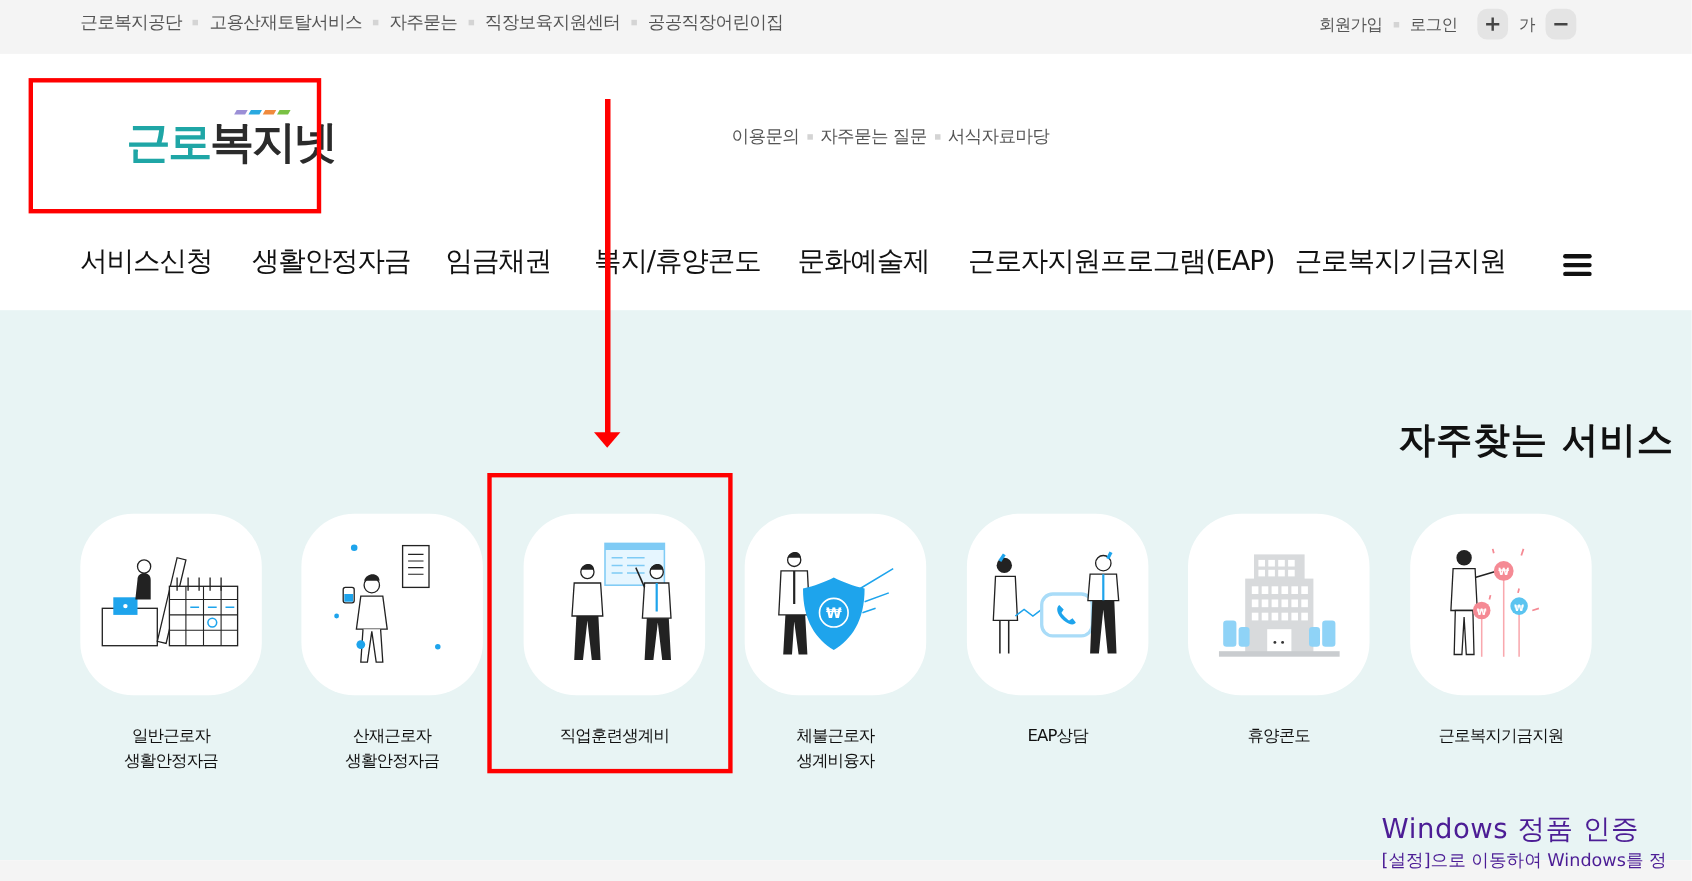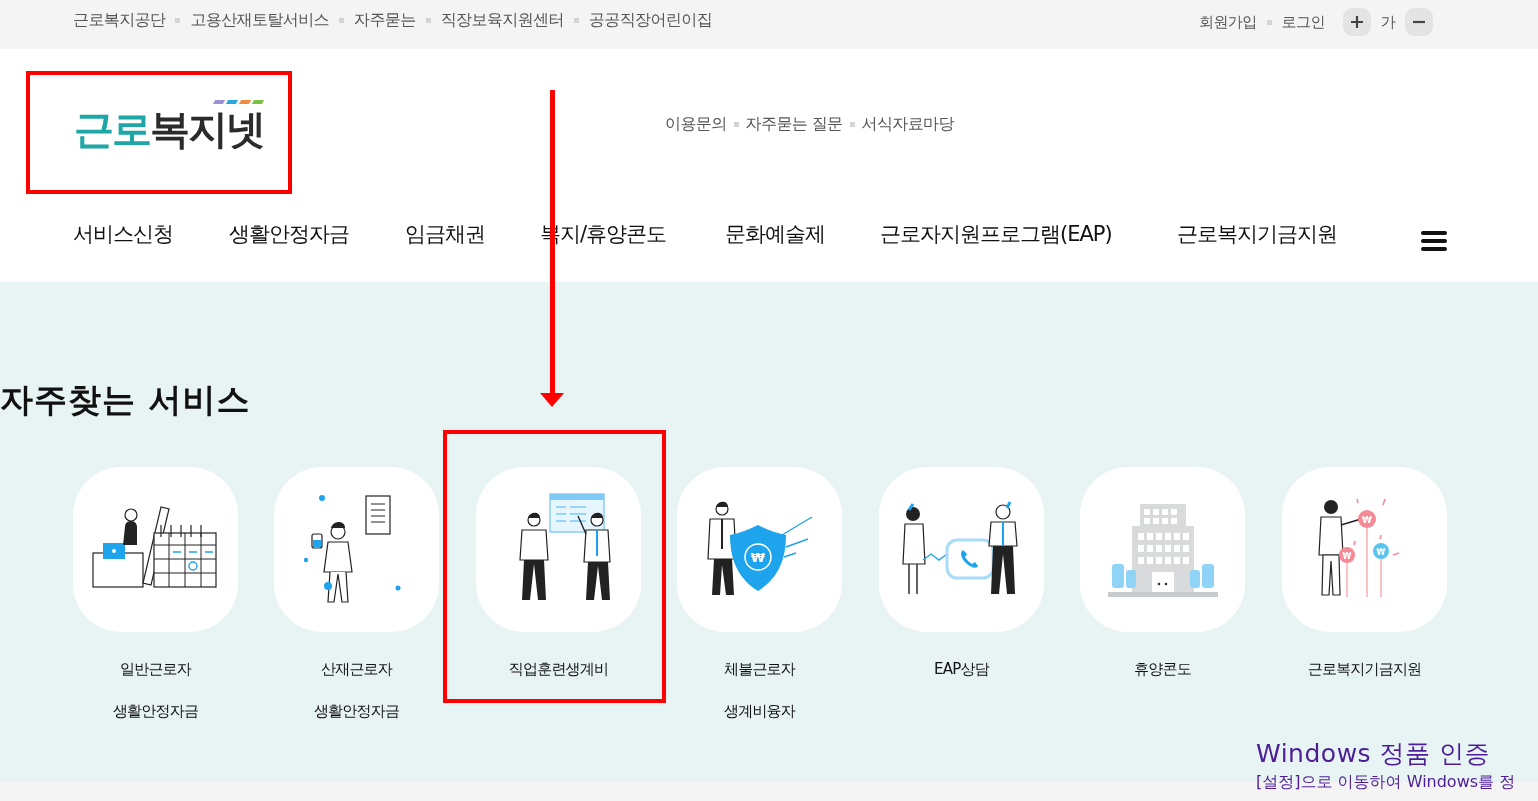--- a/index.html
+++ b/index.html
@@ -13,48 +13,48 @@
   .util-left .sep, .util-right .sep, .sub-links .sep { display: inline-block; width: 5px; height: 5px; background: #d4d4d4; margin: 0 10px; }
   .util-left a, .util-right a, .sub-links a { color: #555; text-decoration: none; cursor: pointer; }
   .util-right { position: absolute; left: 1199px; top: 8px; display: flex; align-items: center; font-size: 15px; color: #555; letter-spacing: -0.6px; font-family: Liberation Mono, monospace; }
   .font-btn { width: 28px; height: 28px; border-radius: 9px; background: #e4e4e4; display: inline-flex; align-items: center; justify-content: center; cursor: pointer; margin-left: 18px; }
   .font-btn.minus { margin-left: 10px; }
   .font-ga { margin-left: 10px; color: #555; font-size: 15px; }
 
   
   .logo-wrap { position: absolute; left: 74px; top: 96px; width: 200px; height: 60px; }
   .logo-text { position: absolute; left: 0; top: 6px; font-size: 40px; font-weight: bold; letter-spacing: -2px; white-space: nowrap; }
-  .logo-teal { color: #1fa6a6; }
+  .logo-teal { color: #1fa6a6; margin-left: 41px; }
   .logo-dark { color: #2b2b2b; }
   .logo-stripes { position: absolute; left: 140px; top: 4px; display: flex; gap: 3px; }
   .logo-stripes span { width: 10px; height: 4px; transform: skewX(-30deg); display: block; }
 
   .sub-links { position: absolute; left: 665px; top: 114px; display: flex; align-items: center; font-size: 16px; letter-spacing: -0.6px; }
   .sub-links .sep { margin: 0 7px; }
 
   .search-box { position: absolute; left: 976px; top: 101px; width: 275px; height: 50px; background: #f3f3f3; border-radius: 25px; }
   .search-input { position: absolute; left: 22px; top: 13px; width: 200px; height: 24px; border: none; background: transparent; font-size: 15px; color: #333; outline: none; font-family: "DejaVu Sans", sans-serif; letter-spacing: -0.8px; }
   .search-input::placeholder { color: #666; }
   .search-btn { position: absolute; left: 231px; top: 14px; width: 24px; height: 24px; cursor: pointer; }
 
   
   .gnb { position: absolute; left: 0; top: 220px; width: 1538px; height: 40px; }
-  .gnb-item { position: absolute; top: 0; font-size: 21px; color: #111; letter-spacing: -1px; white-space: nowrap; cursor: pointer; }
+  .gnb-item { position: absolute; top: 0; font-size: 25px; color: #111; letter-spacing: -1px; white-space: nowrap; cursor: pointer; }
   .hamburger { position: absolute; left: 1421px; top: 231px; width: 26px; height: 22px; cursor: pointer; }
   .hamburger span { display: block; height: 4px; background: #111; border-radius: 2px; margin-bottom: 4px; }
 
   
   .svc-section { position: absolute; left: 0; top: 282px; width: 1538px; height: 500px; background: #e8f4f4; }
   .footer-strip { position: absolute; left: 0; top: 782px; width: 1538px; height: 19px; background: #f4f4f4; }
-  .svc-title { position: absolute; left: 0; top: 378px; width: 1522px; text-align: left; font-size: 33px; font-weight: bold; letter-spacing: 1px; color: #111; }
+  .svc-title { position: absolute; left: 0; top: 378px; width: 1522px; text-align: right; font-size: 33px; font-weight: bold; letter-spacing: 1px; color: #111; }
 
   .svc-card { position: absolute; top: 467px; width: 165px; cursor: pointer; }
   .svc-icon-box { width: 165px; height: 165px; background: #fff; border-radius: 48px; display: flex; align-items: center; justify-content: center; }
   .svc-label { margin-top: 26px; text-align: center; font-size: 15px; line-height: 22px; color: #111; letter-spacing: -0.8px; }
-  .svc-label span { display: block; margin-top: 20px; }
+  .svc-label span { display: block; }
 
   
   .anno-box { position: absolute; border: 4px solid #ff0000; pointer-events: none; }
   .anno-arrow-line { position: absolute; left: 550px; top: 90px; width: 5px; height: 305px; background: #ff0000; }
   .anno-arrow-head { position: absolute; left: 540px; top: 393px; width: 0; height: 0; border-left: 12px solid transparent; border-right: 12px solid transparent; border-top: 14px solid #ff0000; }
 
   
   .win-wm { position: absolute; left: 1256px; top: 737px; color: #4c1d95; white-space: nowrap; }
   .win-wm .l1 { font-size: 25px; letter-spacing: 0.5px; }
   .win-wm .l2 { font-size: 16px; margin-top: 2px; }

